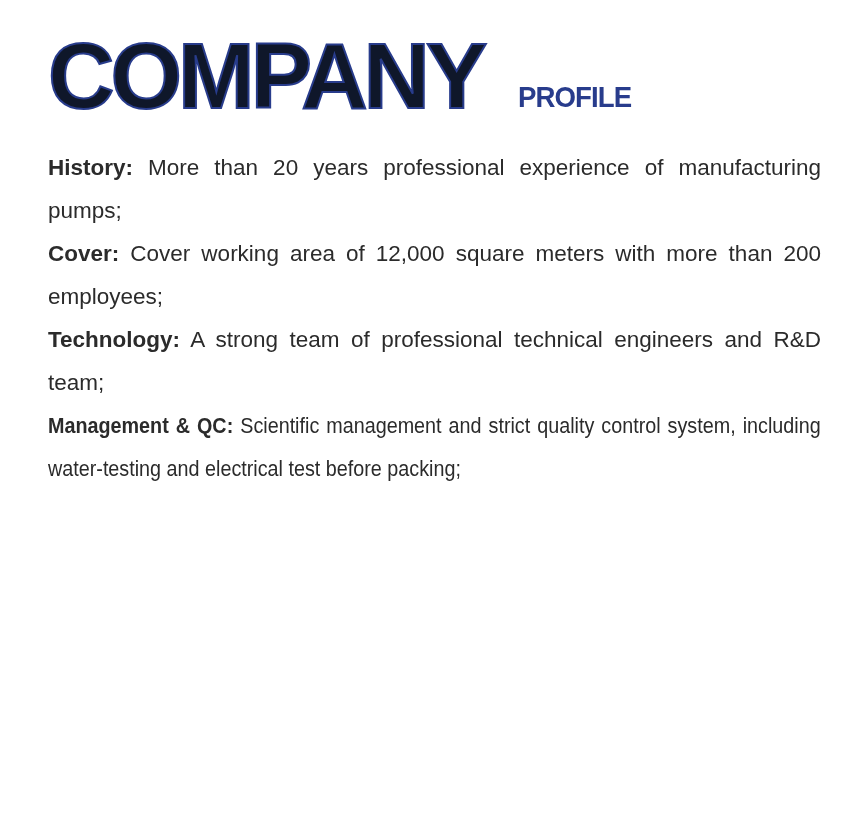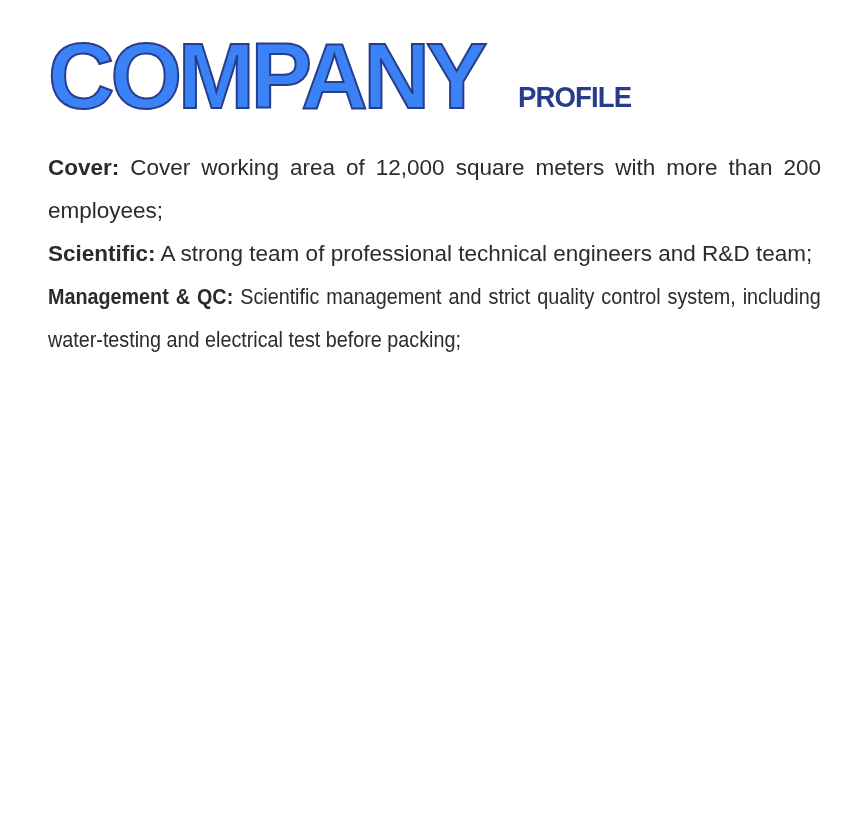--- a/index.html
+++ b/index.html
@@ -24,21 +24,21 @@
     }
     .title-main {
       position: absolute;
       left: 0;
       top: 0;
       font-family: "Liberation Sans", sans-serif;
       font-weight: 900;
       font-size: 92px;
       line-height: 80px;
       letter-spacing: -4px;
-      color: #3b82f6;
+      color: #0f172a;
       transform: scaleX(1.0);
       transform-origin: left top;
       -webkit-text-stroke: 2px #283c8c;
     }
     .title-sub {
       position: absolute;
       left: 470px;
       top: 46px;
       font-family: "Liberation Sans", sans-serif;
       font-weight: 700;
@@ -77,23 +77,26 @@
 </head>
 <body>
 
 <div class="header">
   <span class="title-main">COMPANY</span>
   <span class="title-sub">PROFILE</span>
 </div>
 
 <div class="content">
   <div class="entry">
+    <span class="label">History:</span><span class="value"> More than 20 years professional experience of manufacturing pumps;</span>
+  </div>
+  <div class="entry">
     <span class="label">Cover:</span><span class="value"> Cover working area of 12,000 square meters with more than 200 employees;</span>
   </div>
   <div class="entry">
-    <span class="label">Scientific:</span><span class="value"> A strong team of professional technical engineers and R&amp;D team;</span>
+    <span class="label">Technology:</span><span class="value"> A strong team of professional technical engineers and R&amp;D team;</span>
   </div>
   <div class="entry condensed">
     <span class="label">Management &amp; QC:</span><span class="value"> Scientific management and strict quality control system, including water-testing and electrical test before packing;</span>
   </div>
   <div class="entry condensed" style="margin-top:-86px; position:relative; top:86px;">
   </div>
 </div>
 
 </body></html>

